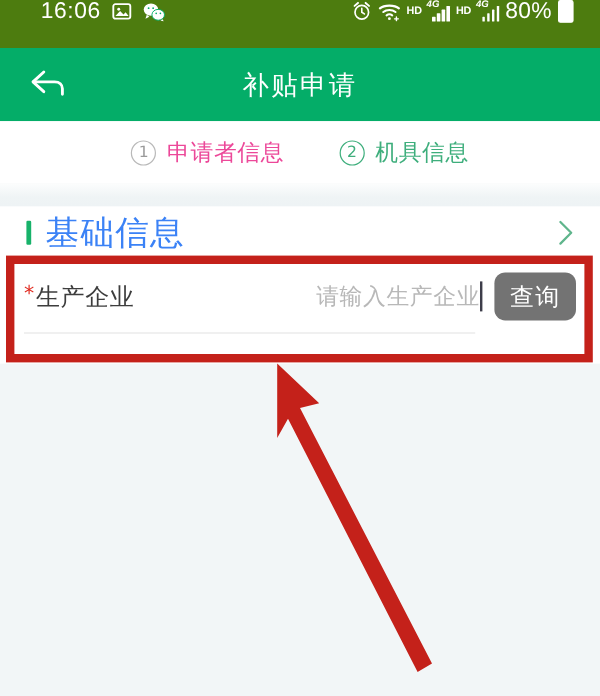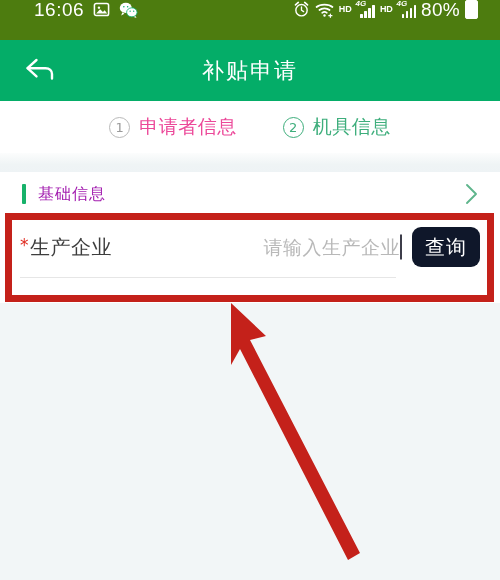--- a/index.html
+++ b/index.html
@@ -221,22 +221,22 @@
     box-sizing: border-box;
   }
   .sec-bar {
     width: 4px;
     height: 20px;
     background: #17b26a;
     border-radius: 1px;
     margin-right: 12px;
   }
   .sec-title {
-    font-size: 16px;
-    color: #a21caf;
+    font-size: 28px;
+    color: #3b82f6;
     letter-spacing: 1px;
     font-family: "DejaVu Sans", "Liberation Sans", sans-serif;
   }
   .sec-chevron {
     margin-left: auto;
     display: flex;
     align-items: center;
     cursor: pointer;
   }
 
@@ -295,21 +295,21 @@
     right: -2px;
     top: 50%;
     transform: translateY(-50%);
     width: 1.6px;
     height: 25px;
     background: #3d3d4a;
   }
   .query-btn {
     width: 68px;
     height: 40px;
-    background: #0f172a;
+    background: #737373;
     color: #ffffff;
     border: none;
     border-radius: 9px;
     font-size: 20px;
     letter-spacing: 1px;
     cursor: pointer;
     font-family: "DejaVu Sans", "Liberation Sans", sans-serif;
     flex: 0 0 auto;
     display: flex;
     align-items: center;

